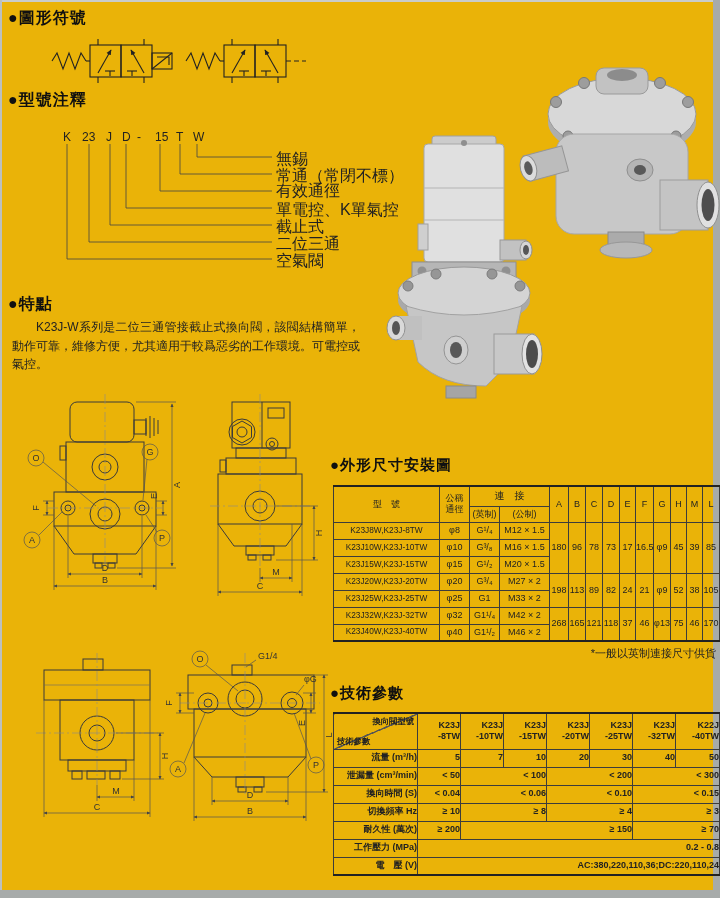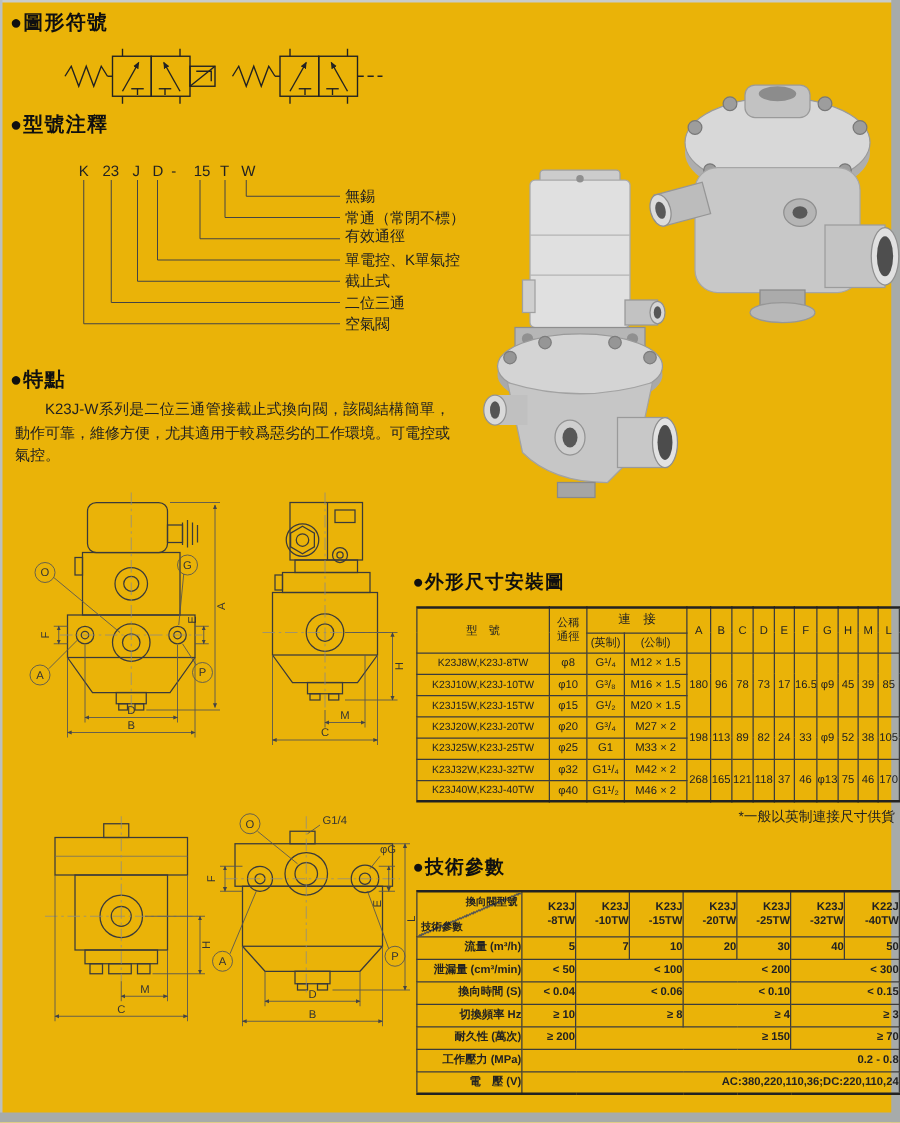--- a/index.html
+++ b/index.html
@@ -11,21 +11,21 @@
   }
   .edge { position:absolute; background:#a7abaa; }
   .edge.top { left:0; top:0; width:720px; height:2px; background:#c9ccca; }
   .edge.left { left:0; top:0; width:2px; height:898px; background:#bcc0bf; }
   .edge.right { right:0; top:0; width:7px; height:898px; }
   .edge.bottom { left:0; bottom:0; width:720px; height:8px; }
 
   .h1 { position:absolute; font-weight:bold; font-size:16px; letter-spacing:1px; color:#101010; white-space:nowrap; }
 
   .mc { position:absolute; font-size:12px; color:#222; }
-  .ml { position:absolute; left:276px; font-size:12px; color:#222; white-space:nowrap; }
+  .ml { position:absolute; left:276px; font-size:16px; color:#222; white-space:nowrap; }
 
   .features { position:absolute; left:12px; top:318px; width:348px;
     font-size:12px; line-height:1.55; text-align:justify; text-indent:2em; color:#222; margin:0; }
 
   table { border-collapse:collapse; table-layout:fixed; }
   .dimtab { position:absolute; left:333px; top:485px; width:386px;
     border-top:2px solid #222; border-bottom:2px solid #222; }
   .dimtab th, .dimtab td { border:1px solid #3c3c3c; font-weight:normal;
     text-align:center; vertical-align:middle; padding:0; font-size:9px; color:#222; line-height:1.2; overflow:hidden; }
   .dimtab thead tr:first-child { height:20px;margin-top:29px; }
@@ -466,21 +466,21 @@
       <tr>
         <td class="mdl">K23J20W,K23J-20TW</td>
         <td>φ20</td>
         <td>G³/₄</td>
         <td>M27 × 2</td>
         <td rowspan="2">198</td>
         <td rowspan="2">113</td>
         <td rowspan="2">89</td>
         <td rowspan="2">82</td>
         <td rowspan="2">24</td>
-        <td rowspan="2">33</td>
+        <td rowspan="2">21</td>
         <td rowspan="2">φ9</td>
         <td rowspan="2">52</td>
         <td rowspan="2">38</td>
         <td rowspan="2">105</td>
       </tr>
       <tr>
         <td class="mdl">K23J25W,K23J-25TW</td>
         <td>φ25</td>
         <td>G1</td>
         <td>M33 × 2</td>

